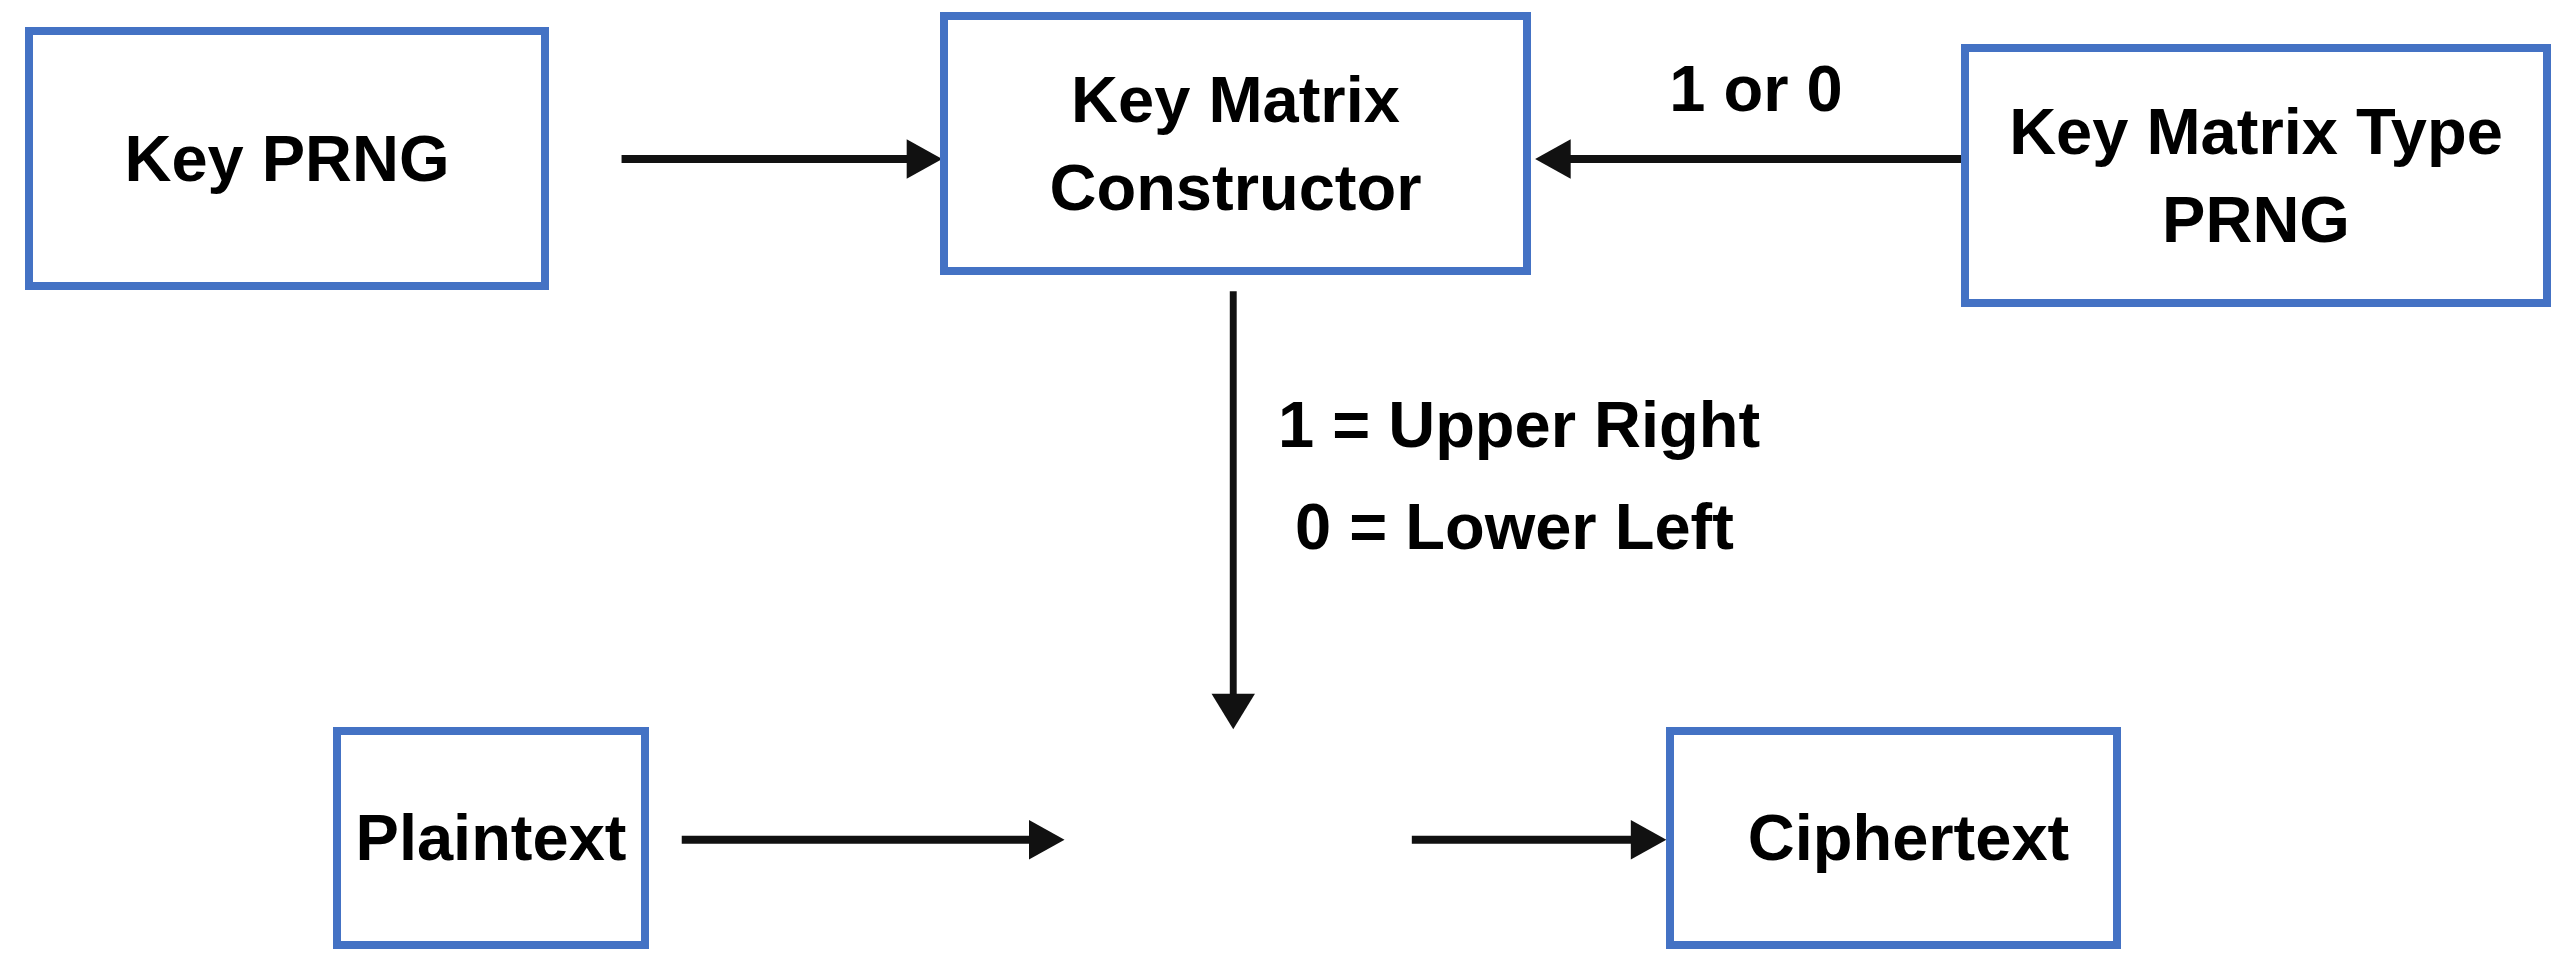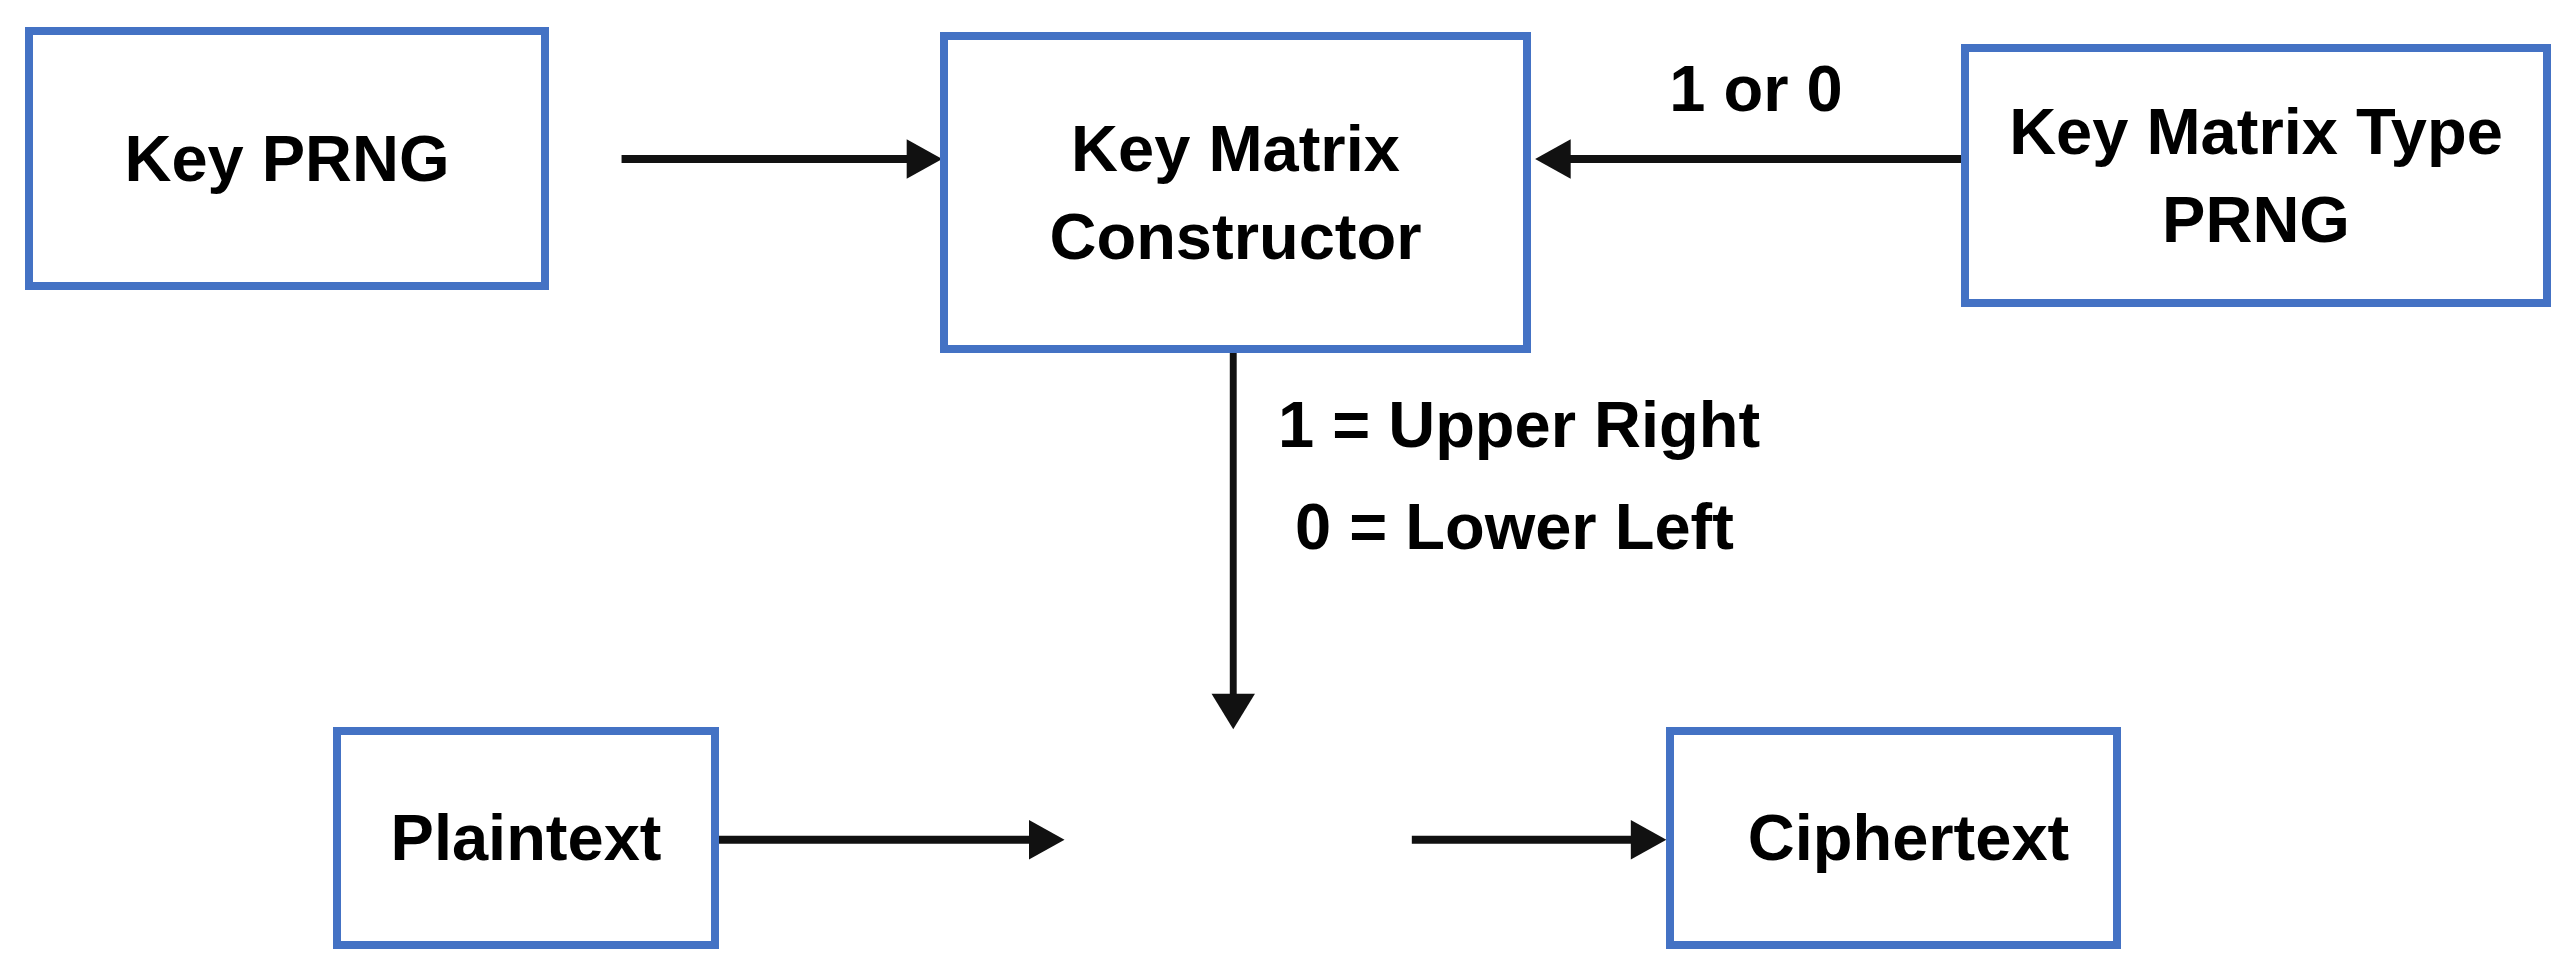--- a/index.html
+++ b/index.html
@@ -27,24 +27,24 @@
   }
   .box-label {
     font-weight: 700;
     color: #000000;
     font-size: 65px;
     line-height: 1.35;
     white-space: pre-line;
   }
   
   #box-key-prng        { left: 25px;   top: 27px;  width: 524px; height: 263px; }
-  #box-constructor     { left: 940px;  top: 32px;  width: 591px; height: 321px; }
+  #box-constructor     { left: 940px;  top: 12px;  width: 591px; height: 263px; }
   #box-type-prng       { left: 1961px; top: 44px;  width: 590px; height: 263px; }
   
-  #box-plaintext       { left: 333px;  top: 727px; width: 386px; height: 222px; }
+  #box-plaintext       { left: 333px;  top: 727px; width: 316px; height: 222px; }
   #box-ek              { left: 1063px; top: 727px; width: 341px; height: 222px; }
   #box-ciphertext      { left: 1666px; top: 727px; width: 455px; height: 222px; padding-left: 30px; }
 
   .ek-main {
     font-weight: 700;
     color: #000000;
     font-size: 73px;
   }
   .ek-sub {
     font-weight: 700;

